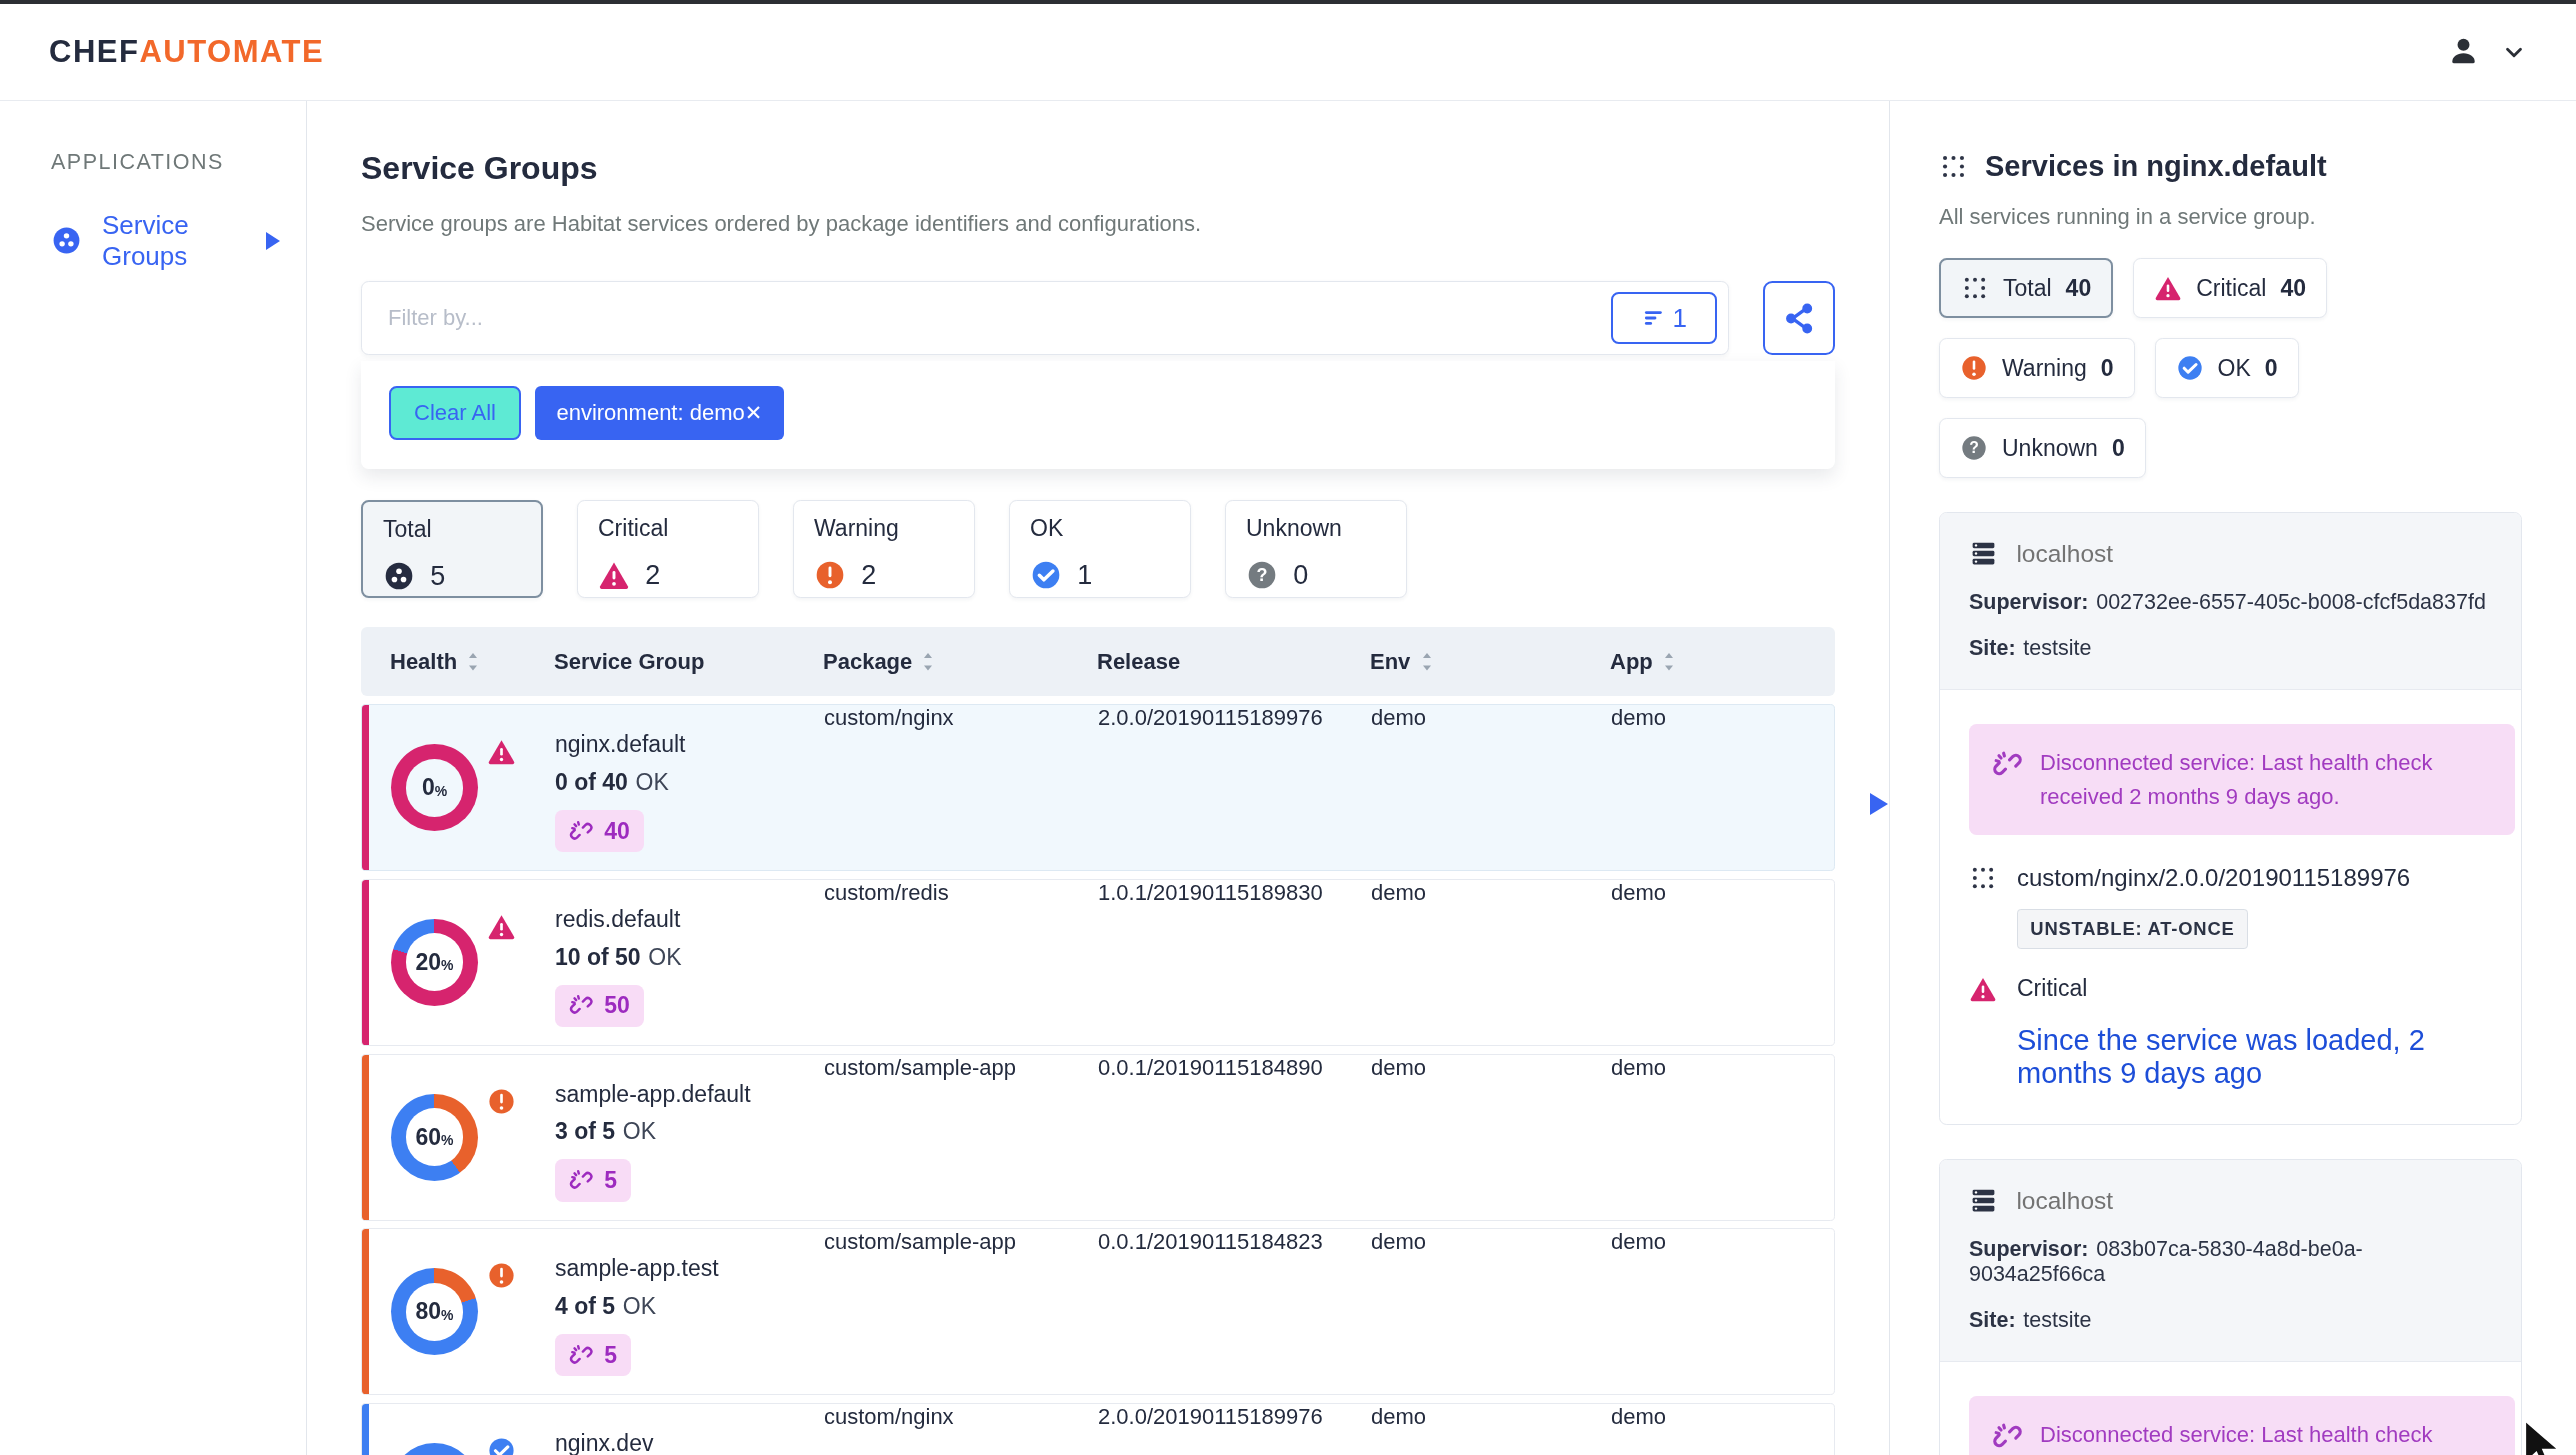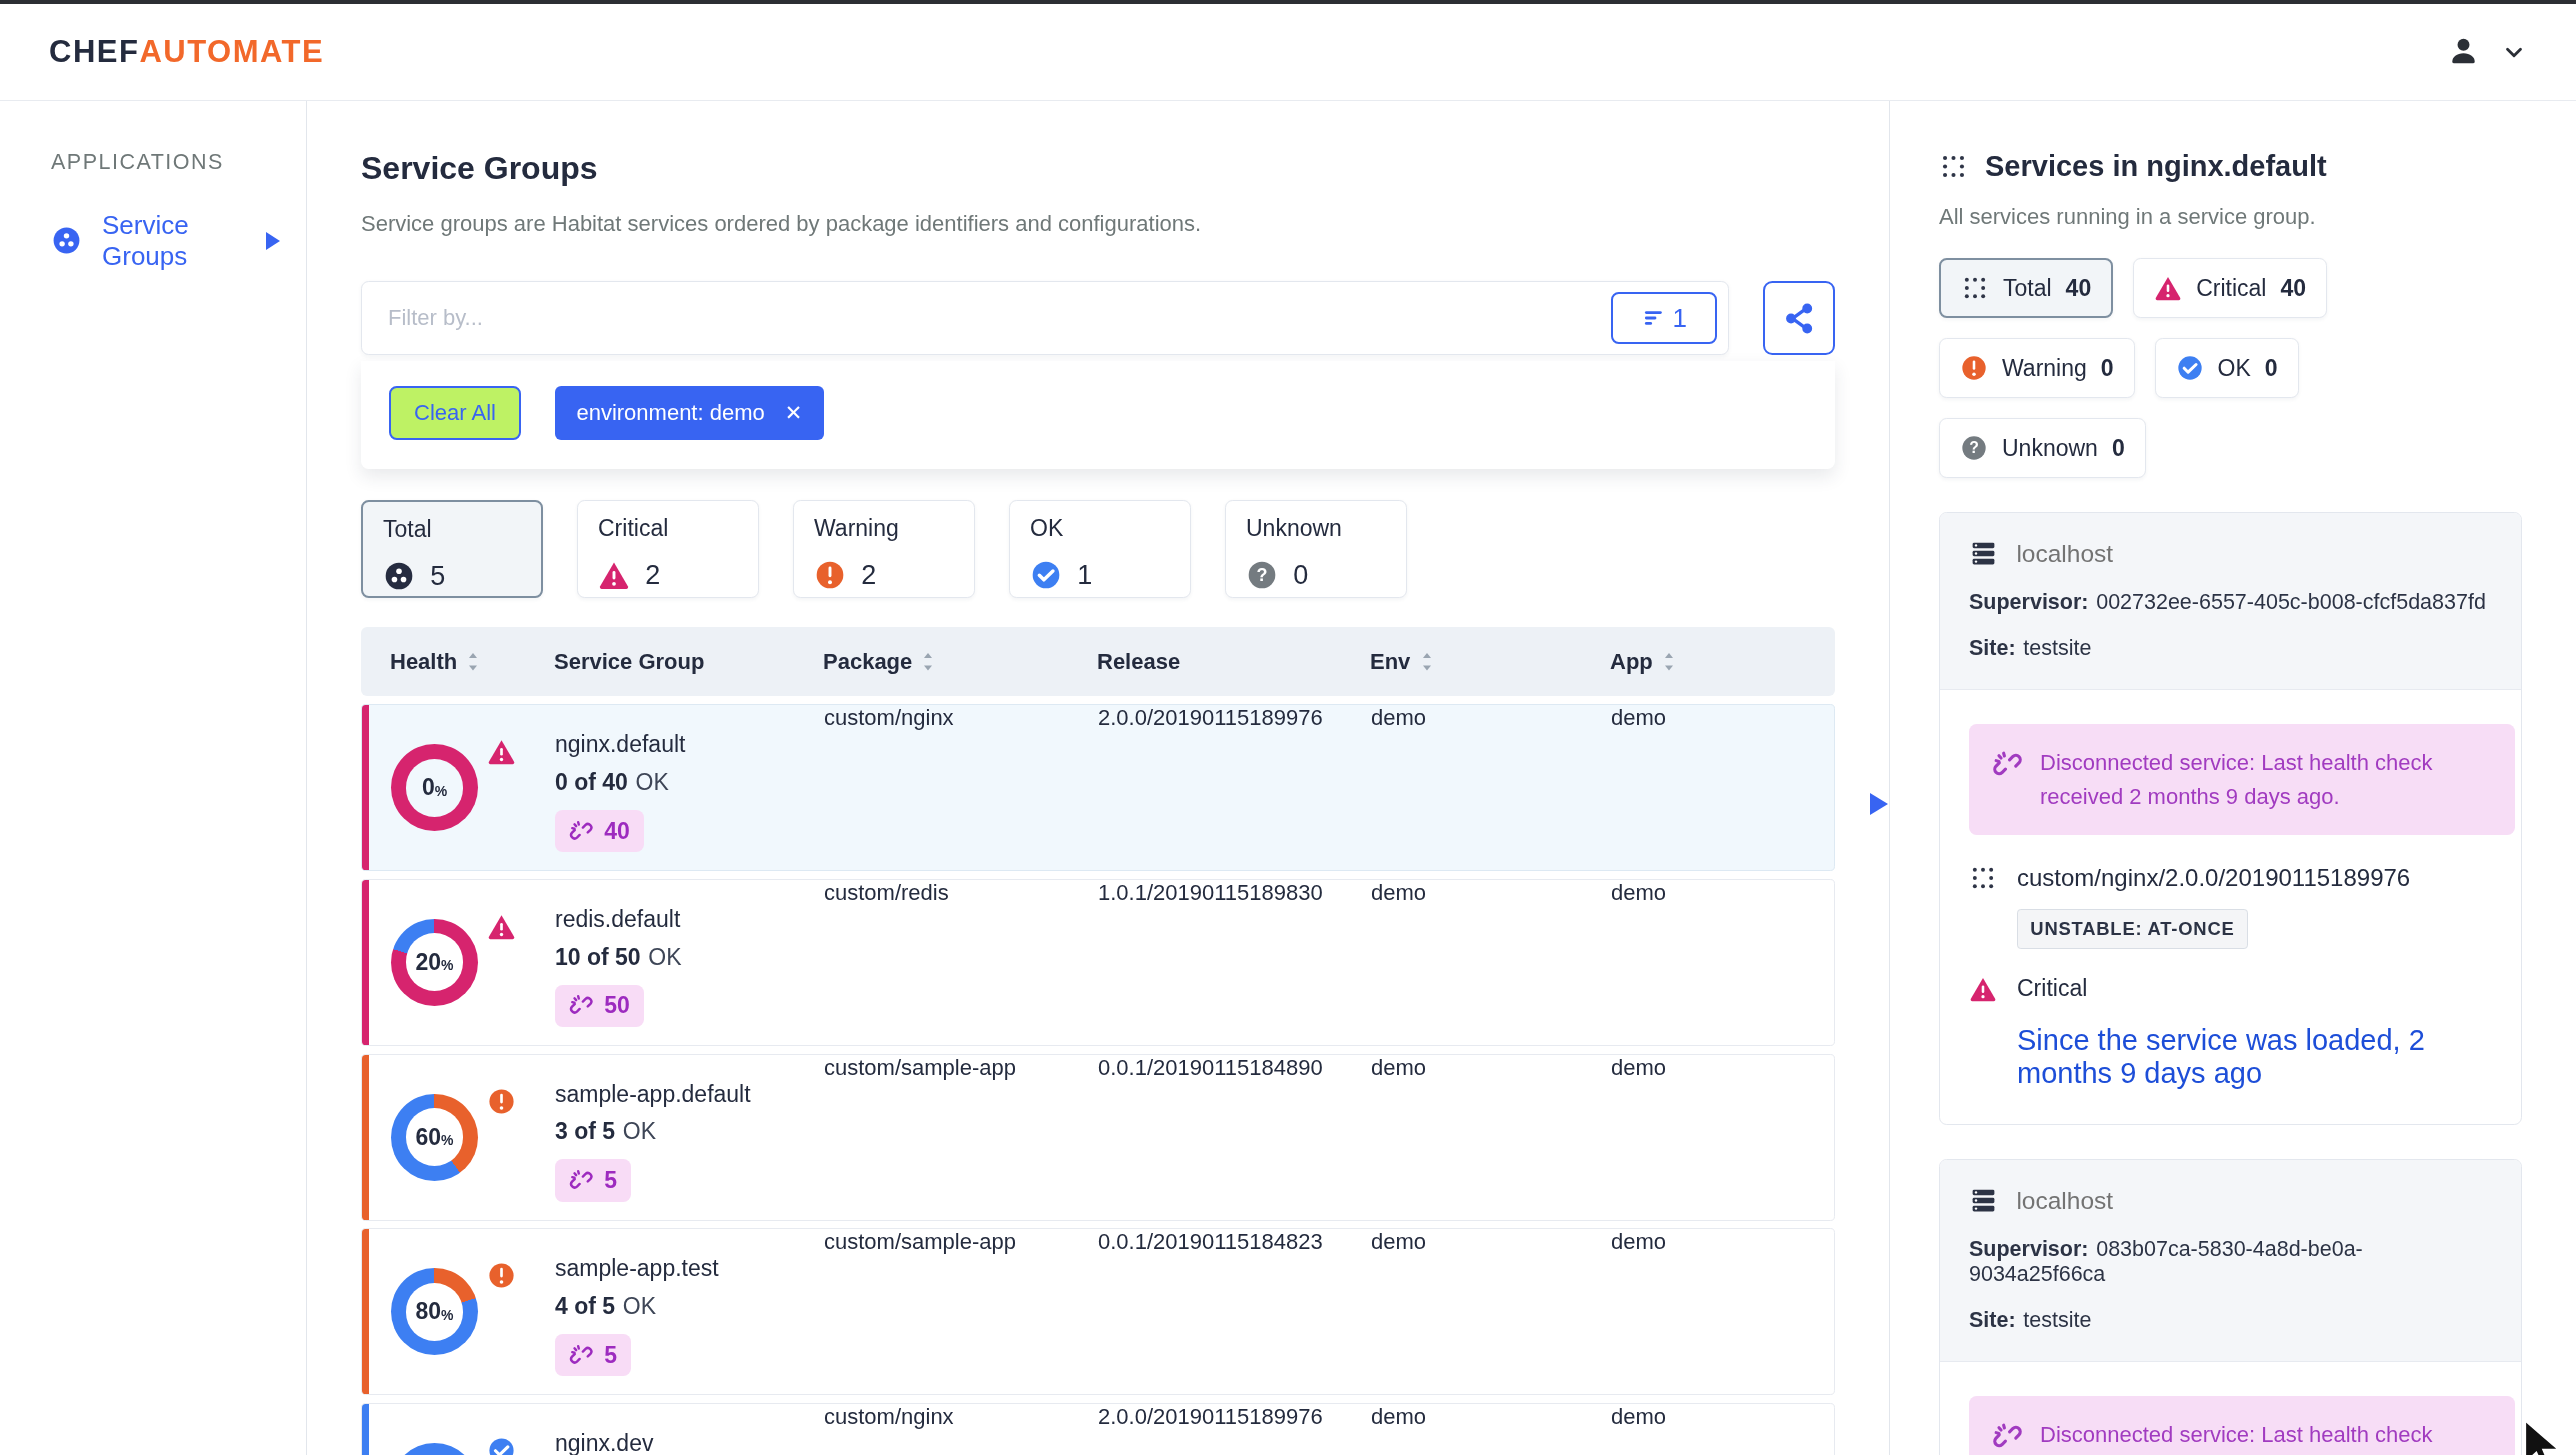--- a/index.html
+++ b/index.html
@@ -32,22 +32,22 @@
 
   
   .filter-area { margin-top:44px; position:relative; }
   .filter-row { display:flex; gap:34px; align-items:stretch; }
   .filter-box { flex:1; background:#fff; border:1.5px solid #e3e7ee; border-radius:7.7px; height:74px; display:flex; align-items:center; padding:0 10.7px 0 26px; box-shadow:0 1.5px 4.6px rgba(40,50,70,.05); }
   .filter-input { flex:1; border:none; outline:none; font-size:22px; color:#242b3e; font-family:inherit; background:transparent; }
   .filter-input::placeholder { color:#b7bdc9; }
   .filter-count-btn { width:106px; height:52px; border:2.3px solid #3864f2; border-radius:7.7px; background:#fff; display:flex; align-items:center; justify-content:center; gap:4.6px; color:#3864f2; font-size:26px; cursor:pointer; flex:none; }
   .share-btn { width:72px; border:2.3px solid #3864f2; border-radius:9.2px; background:#fff; display:flex; align-items:center; justify-content:center; cursor:pointer; flex:none; }
   .chips-panel { margin-top:6.1px; background:#fff; border-radius:0 0 7.7px 7.7px; box-shadow:0 7.7px 17px rgba(40,50,70,.10); padding:24.5px 28px 29px; display:flex; align-items:center; }
-  .clear-all-btn { border:2.3px solid #3864f2; background:#bef264; color:#3864f2; border-radius:7.7px; font-size:22px; padding:12.3px 23px; font-family:inherit; cursor:pointer; }
-  .chip { margin-left:34px; background:#3864f2; color:#fff; border-radius:6.1px; font-size:22px; padding:14px 21.5px; display:inline-flex; align-items:center; gap:20px; cursor:pointer; }
+  .clear-all-btn { border:2.3px solid #3864f2; background:#5eead4; color:#3864f2; border-radius:7.7px; font-size:22px; padding:12.3px 23px; font-family:inherit; cursor:pointer; }
+  .chip { margin-left:14px; background:#3864f2; color:#fff; border-radius:6.1px; font-size:22px; padding:14px 21.5px; display:inline-flex; align-items:center; cursor:pointer; }
   .chip .chip-close { font-size:21px; }
 
   
   .health-cards { display:flex; gap:34px; margin-top:31px; }
   .hcard { width:182px; height:98px; background:#fff; border:1.5px solid #e3e7ee; border-radius:7.7px; padding:14px 20px; box-shadow:0 1.5px 3.8px rgba(40,50,70,.05); cursor:pointer; }
   .hcard.selected { background:#f2f5f8; border:2.3px solid #7e8fa0; }
   .hcard-label { font-size:23px; color:#242b3e; }
   .hcard-count { margin-top:17px; display:flex; align-items:center; gap:15.3px; font-size:27px; color:#242b3e; }
 
   

